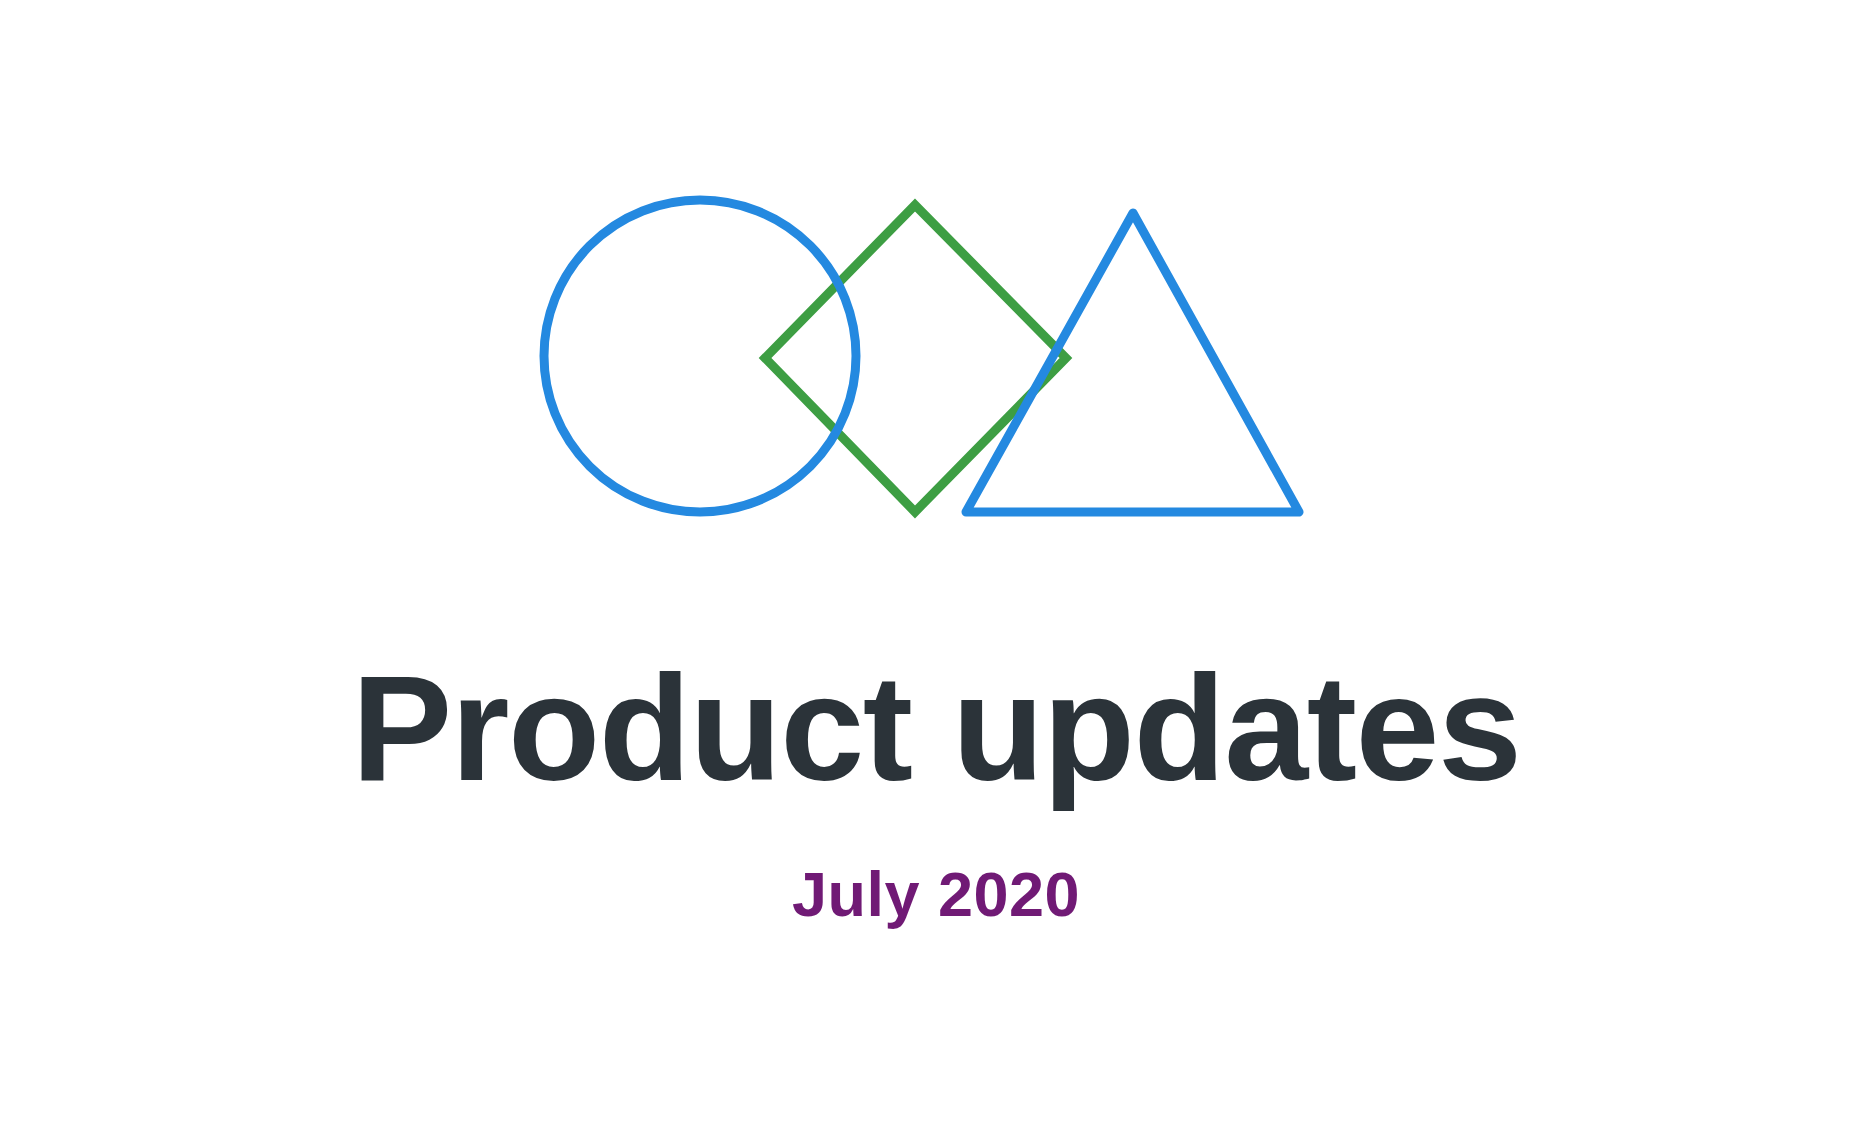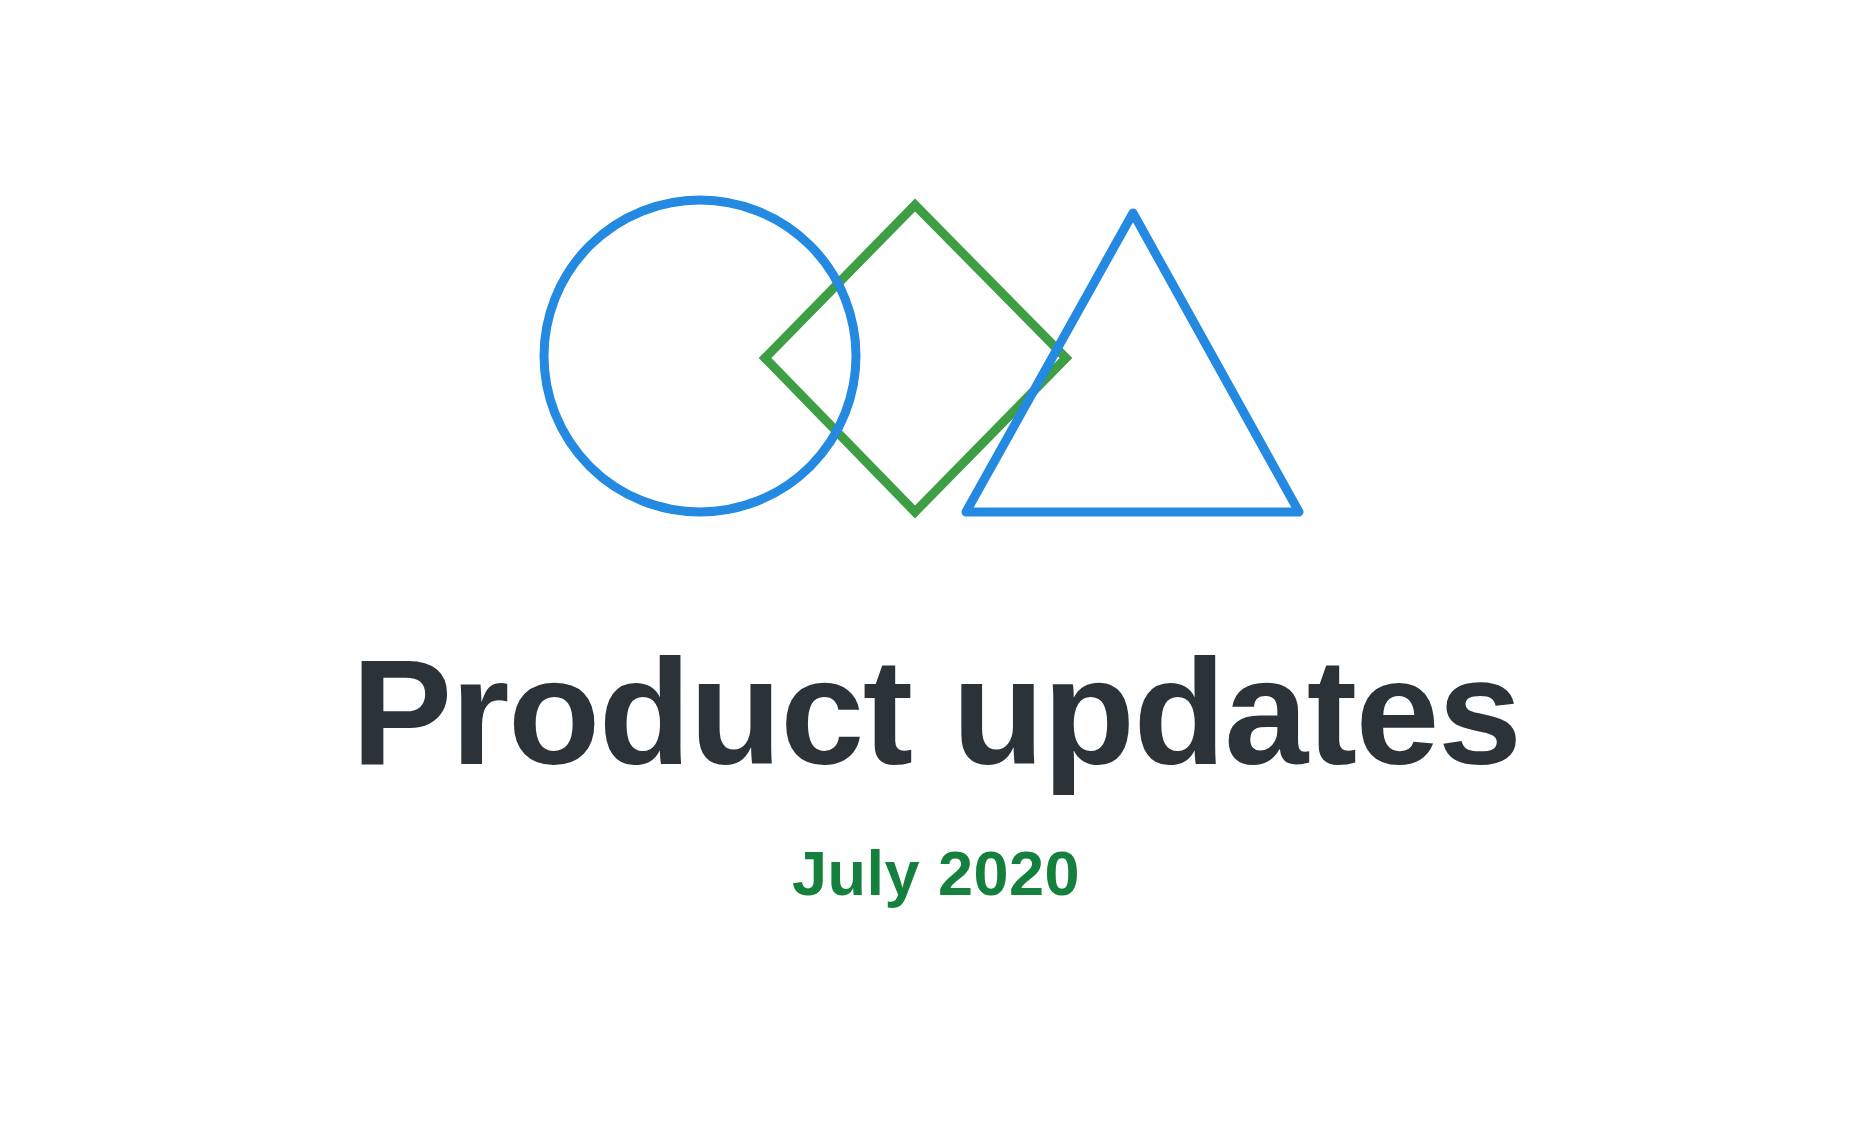--- a/index.html
+++ b/index.html
@@ -42,39 +42,39 @@
   
   .text-block {
     position: absolute;
     left: 0;
     top: 636px;
     width: 1872px;
     text-align: center;
   }
 
   .page-title {
-    margin: 0;
+    margin: 16px;
     font-family: "Liberation Sans", sans-serif;
     font-size: 151px;
     line-height: 1.0;
     font-weight: 700;
     letter-spacing: -1.5px;
     color: #2b3339;
     white-space: nowrap;
   }
 
   .page-subtitle {
     margin: 11px;
     padding-top: 44px;
     font-family: "Liberation Sans", sans-serif;
     font-size: 63px;
     line-height: 1.0;
     font-weight: 700;
     letter-spacing: 0.5px;
-    color: #15803d;
+    color: #701a75;
     white-space: nowrap;
   }
 </style>
 </head>
 <body>
 
 <div class="slide">
 
   <div class="shapes-wrap">
     <svg class="shapes-svg" width="1872" height="620" viewBox="0 0 1872 620" xmlns="http://www.w3.org/2000/svg">

